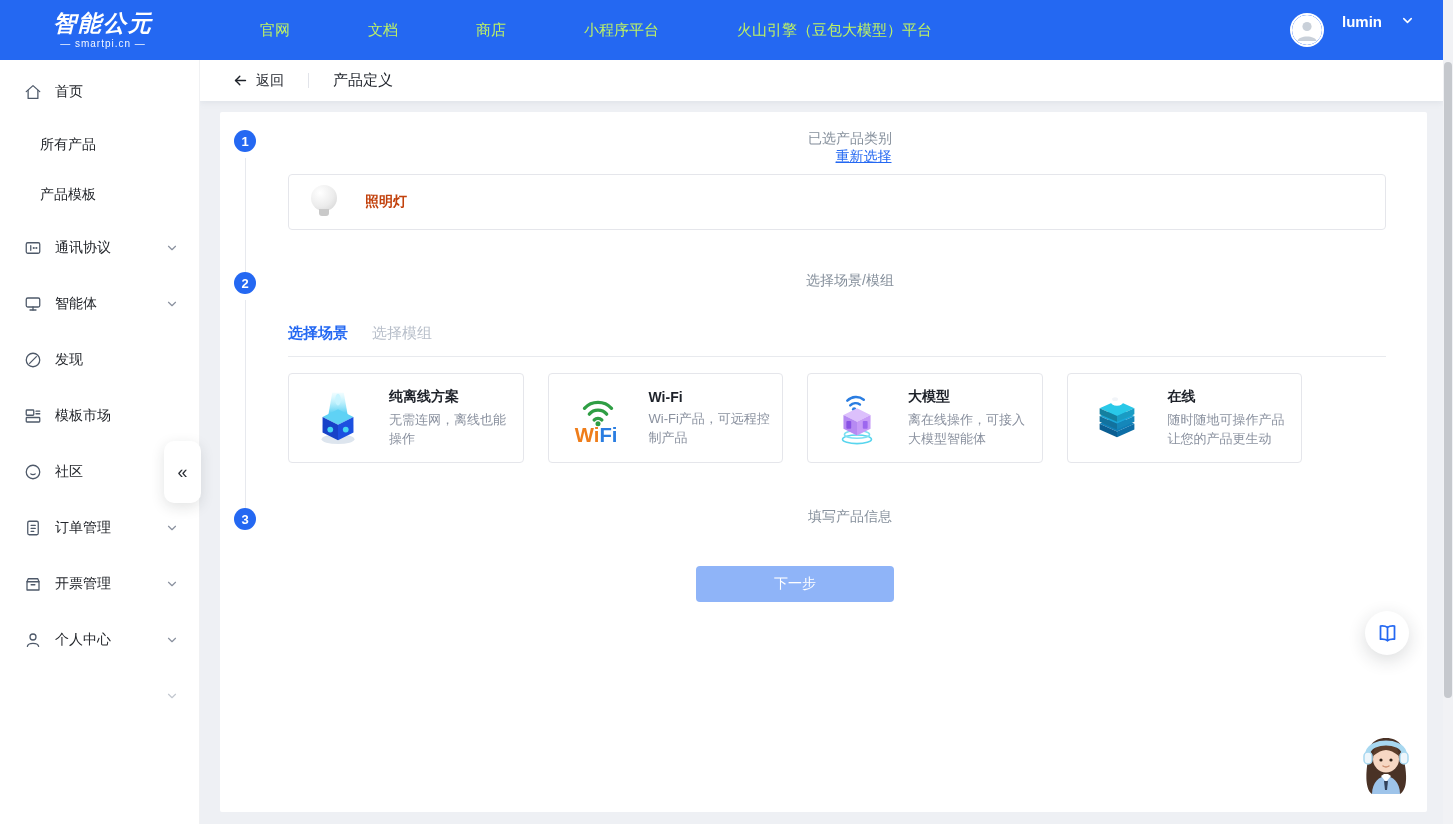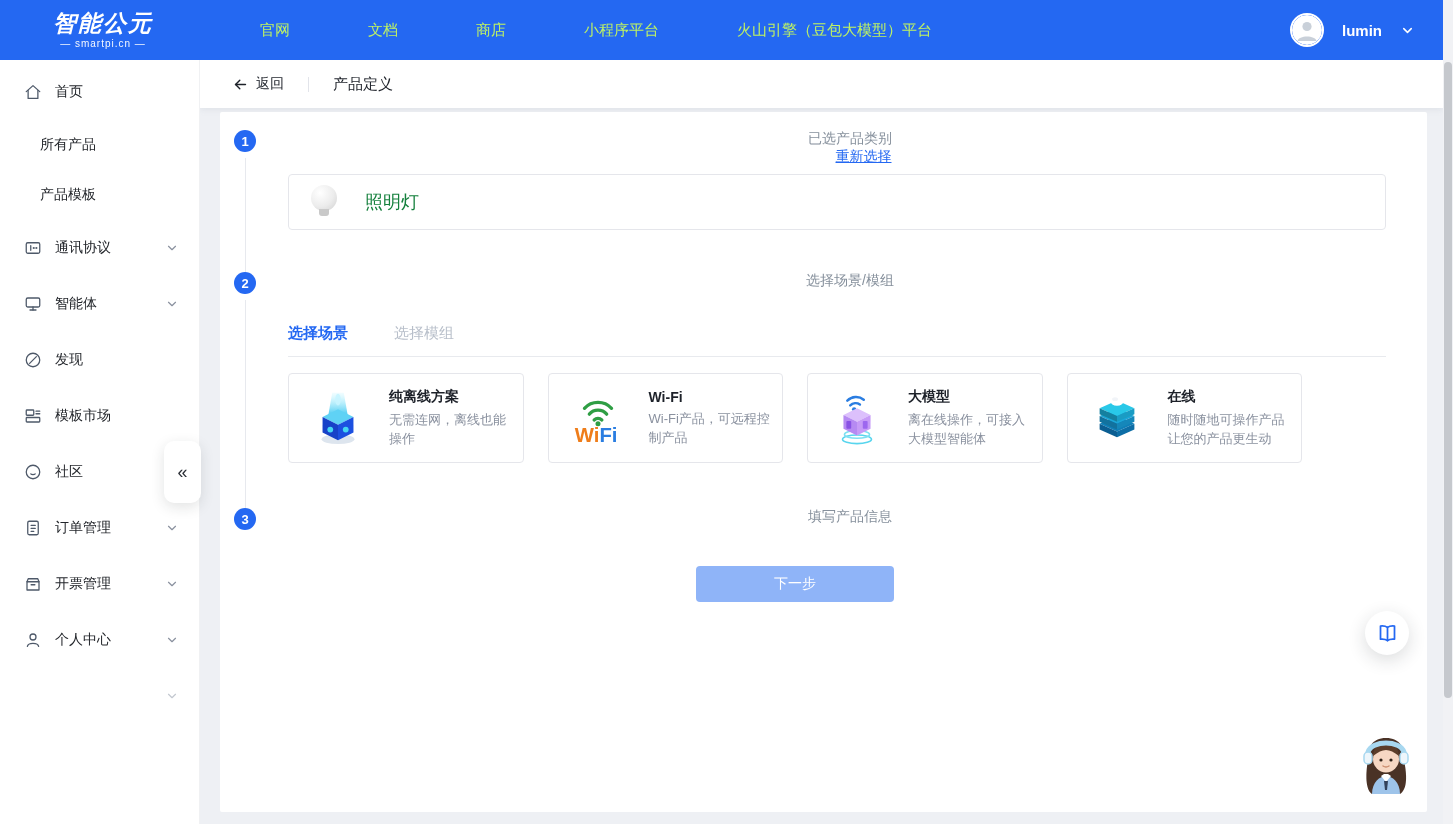--- a/index.html
+++ b/index.html
@@ -8,40 +8,40 @@
     background:#eef0f4; color:#1d2129; }
 
   
   .app-header{position:fixed;top:0;left:0;right:0;height:60px;background:#2468f2;
     display:flex;align-items:center;z-index:40;}
   .logo-wrap{margin-left:42px;color:#fff;text-align:center;cursor:pointer;width:122px;flex-shrink:0;}
   .logo-title{font-size:23px;font-weight:800;letter-spacing:2px;line-height:1.1;font-style:italic;}
   .logo-sub{font-size:10px;opacity:.95;margin-top:1px;letter-spacing:1px;}
   .top-nav{display:flex;align-items:center;margin-left:96px;gap:78px;}
   .top-nav .nav-item{color:#bef264;font-size:15px;cursor:pointer;white-space:nowrap;}
-  .user-area{margin-left:auto;margin-right:38px;display:flex;align-items:center;gap:18px;cursor:pointer;}
+  .user-area{margin-left:auto;margin-right:38px;display:flex;align-items:flex-start;gap:18px;cursor:pointer;}
   .avatar-ring{width:34px;height:34px;border-radius:50%;border:2px solid #fff;background:#2468f2;
     display:flex;align-items:center;justify-content:center;overflow:hidden;}
   .user-name{color:#fff;font-size:15px;font-weight:600;}
 
   
   .sidebar{position:fixed;top:60px;left:0;bottom:0;width:200px;background:#fff;
     border-right:1px solid #f0f1f3;z-index:10;padding-top:4px;overflow:hidden;}
   .side-item{height:56px;display:flex;align-items:center;padding:0 20px 0 24px;
     font-size:14px;color:#23262b;cursor:pointer;}
   .side-item .s-icon{width:18px;height:18px;margin-right:13px;flex-shrink:0;display:flex;}
   .side-item .chev{margin-left:auto;display:flex;}
   .side-sub{height:50px;display:flex;align-items:center;padding-left:40px;
     font-size:14px;color:#23262b;cursor:pointer;}
   .collapse-btn{position:fixed;left:164px;top:441px;width:37px;height:62px;background:#fff;
     border-radius:10px;box-shadow:0 4px 14px rgba(31,35,41,.13);display:flex;align-items:center;
     justify-content:center;font-size:18px;color:#2b2f36;z-index:20;cursor:pointer;}
 
   
-  .breadbar{position:fixed;top:60px;left:200px;right:10px;height:48px;background:#fff;
+  .breadbar{position:fixed;top:60px;left:200px;right:10px;height:41px;background:#fff;
     display:flex;align-items:center;padding-left:32px;z-index:5;
     box-shadow:0 2px 5px rgba(190,197,210,.28);}
   .back-btn{display:flex;align-items:center;gap:7px;cursor:pointer;font-size:14px;color:#1d2129;}
   .crumb-divider{width:1px;height:15px;background:#e2e4ea;margin:0 24px;}
   .crumb-title{font-size:15px;color:#1d2129;}
 
   
   .panel{position:fixed;top:112px;left:220px;width:1207px;bottom:12px;background:#fff;
     border-radius:2px;padding:18px 0 0 14px;z-index:5;overflow:hidden;}
   .step{display:flex;}
@@ -53,23 +53,23 @@
   .step-head{display:flex;align-items:center;height:22px;flex-direction:column;}
   .step-label{color:#86909c;font-size:14px;}
   .reselect-link{color:#2468f2;font-size:14px;margin-left:27px;text-decoration:underline;cursor:pointer;}
 
   .selected-card{margin:22px 41px 42px 15px;height:56px;border:1px solid #e5e6eb;border-radius:4px;
     display:flex;align-items:center;padding-left:22px;background:#fff;}
   .bulb{width:26px;height:34px;}
   .bulb-globe{width:26px;height:26px;border-radius:50%;
     background:radial-gradient(circle at 35% 30%, #ffffff, #ececec 55%, #cfcfcf);}
   .bulb-base{width:10px;height:7px;background:#c9c9c9;margin:-2px auto 0;border-radius:0 0 3px 3px;}
-  .product-name{margin-left:28px;font-size:18px;color:#15803d;}
-
-  .tabs-row{margin:30px 41px 0 15px;display:flex;gap:46px;border-bottom:1px solid #e8eaee;padding-bottom:13px;}
+  .product-name{margin-left:28px;font-size:14px;color:#c2410c;font-weight:bold;}
+
+  .tabs-row{margin:30px 41px 0 15px;display:flex;gap:24px;border-bottom:1px solid #e8eaee;padding-bottom:13px;}
   .tab{font-size:15px;cursor:pointer;}
   .tab-active{color:#2468f2;font-weight:700;}
   .tab-inactive{color:#b8bfca;}
 
   .cards-grid{margin:16px 0 0 15px;width:1014px;display:grid;grid-template-columns:repeat(4,1fr);gap:24px;}
   .scene-card{border:1px solid #e5e6eb;border-radius:4px;height:90px;display:flex;align-items:center;
     padding:0 12px 0 18px;background:#fff;cursor:pointer;}
   .scene-icon{width:62px;height:62px;flex-shrink:0;margin-right:20px;display:flex;align-items:center;justify-content:center;}
   .scene-title{font-size:14px;color:#1d2129;font-weight:600;}
   .scene-desc{font-size:13px;color:#8a919f;margin-top:5px;line-height:1.45;max-width:232px;}

